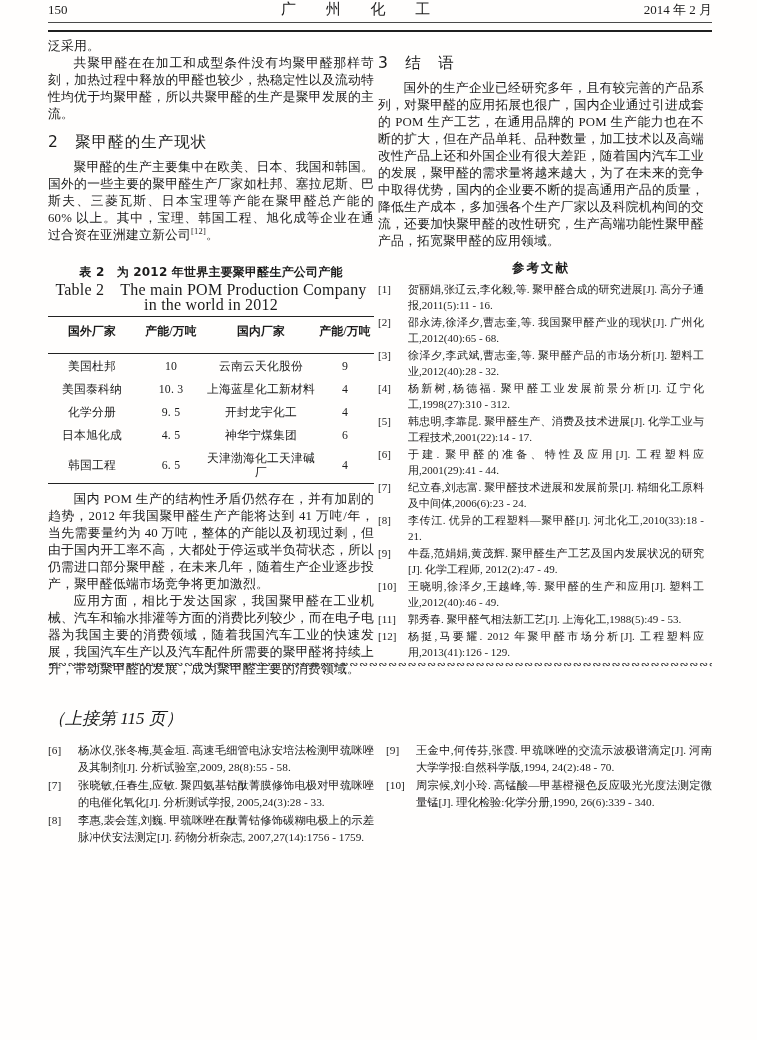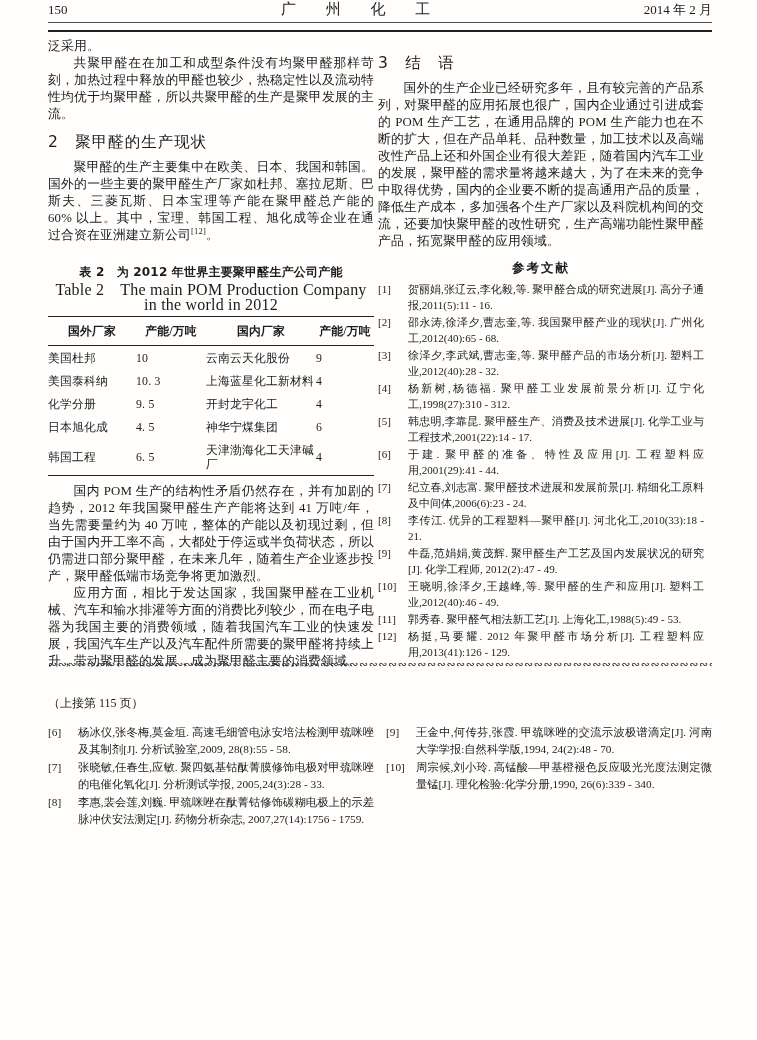--- a/index.html
+++ b/index.html
@@ -57,23 +57,23 @@
     margin:2px 0 4px;
   }
   table.pom {
     width:100%; border-collapse:collapse;
     border-top:1.6px solid #222; border-bottom:1.6px solid #222;
     font-size:11.8px;
   }
   table.pom th {
     font-weight:bold; text-align:center;
     border-bottom:1px solid #222;
-    padding:6px 0 5px;
-  }
-  table.pom td { text-align:left; padding:5px 0 4px; line-height:14px; }
+    padding:6px 0 13px;
+  }
+  table.pom td { text-align:center; padding:5px 0 4px; line-height:14px; }
   .para-after-table { margin-top:7px !important; }
 
   
   .ref-heading {
     text-align:center;
     font-family:"DejaVu Sans","Liberation Sans",sans-serif;
     font-weight:bold; font-size:12.5px; letter-spacing:2px;
     margin:9px 0 5px;
   }
   .ref-list { font-size:11px; line-height:16px; letter-spacing:0; }
@@ -82,21 +82,21 @@
   .ref-text { flex:1; text-align:justify; }
 
   
   .wavy {
     margin-top:3px;
     height:13px; overflow:hidden; white-space:nowrap;
     font-family:"DejaVu Sans",sans-serif;
     font-size:11px; line-height:12px; letter-spacing:0.5px;
     color:#2c2c2c;
   }
-  .continued-note { font-size:12px; margin-top:23px; }
+  .continued-note { font-size:17px; margin-top:35px;font-style:italic; }
   .footer-columns { display:flex; gap:12px; margin-top:12px; }
   .footer-col { width:326px; }
   .footer-col .ref-list { font-size:11.3px; line-height:17px; }
 </style>
 </head>
 <body>
 
 <div class="page">
 
   <div class="page-header">

